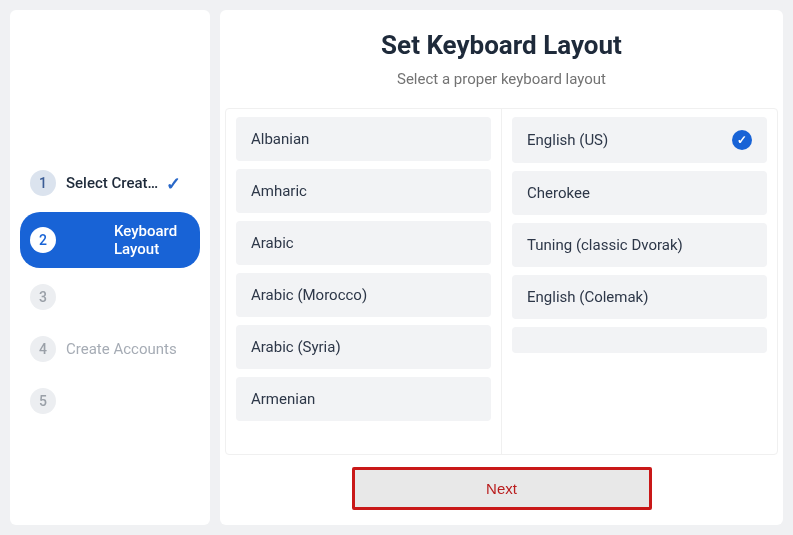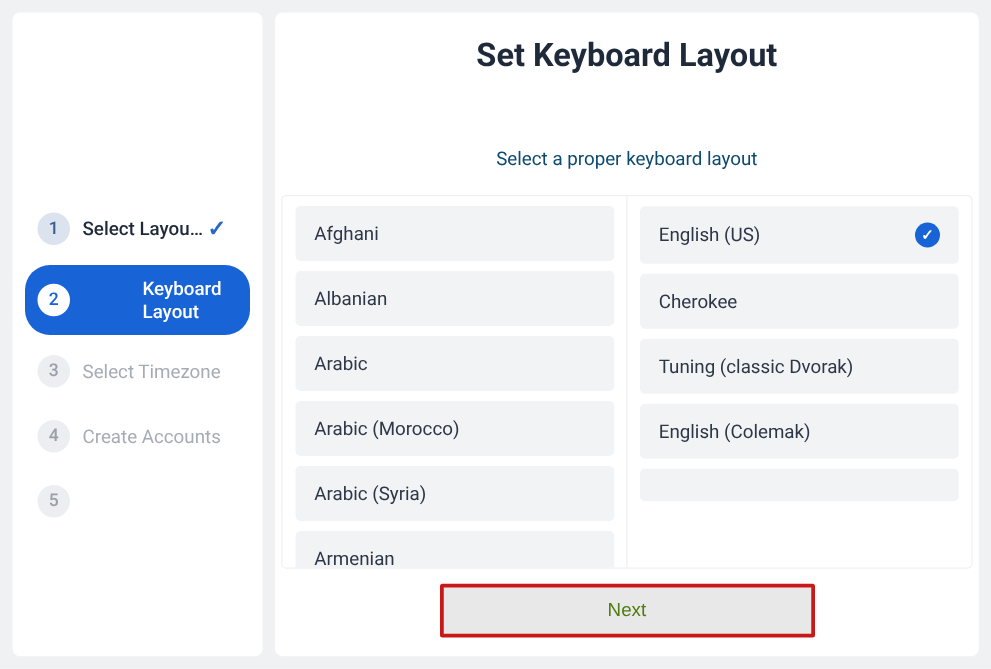--- a/index.html
+++ b/index.html
@@ -103,23 +103,22 @@
     .page-title {
       text-align: center;
       font-size: 26px;
       font-weight: 700;
       color: #1e2a3a;
       margin-bottom: 10px;
     }
     .page-subtitle {
       text-align: center;
       font-size: 15px;
-      color: #0c4a6e;
+      color: #737373;
       margin-bottom: 20px;
-      margin-top: 48px;
     }
     .layouts-container {
       display: flex;
       margin: 0 5px;
       border: 1px solid #f0f0f0;
       border-radius: 4px;
       flex: 1;
       overflow: hidden;
     }
     .layout-column {
@@ -158,65 +157,64 @@
     .footer {
       padding: 12px 0 0 0;
       display: flex;
       justify-content: center;
     }
     .next-button {
       width: 300px;
       padding: 10px 0;
       background: #e8e8e8;
       border: 3px solid #c91818;
-      color: #4d7c0f;
+      color: #b91c1c;
       font-size: 15px;
       font-weight: 500;
       cursor: pointer;
       border-radius: 2px;
     }
   </style>
 </head>
 <body>
 
 <div class="container">
   <div class="sidebar">
     <div class="sidebar-step completed">
       <div class="step-number completed">1</div>
-      <div class="step-label">Select Layout…</div>
+      <div class="step-label">Select Create…</div>
       <span class="check-icon">✓</span>
     </div>
     <div class="sidebar-step active">
       <div class="step-number active">2</div>
       <div class="step-label">Keyboard Layout</div>
     </div>
     <div class="sidebar-step pending">
       <div class="step-number pending">3</div>
-      <div class="step-label">Select Timezone</div>
     </div>
     <div class="sidebar-step pending">
       <div class="step-number pending">4</div>
       <div class="step-label">Create Accounts</div>
     </div>
     <div class="sidebar-step pending">
       <div class="step-number pending">5</div>
     </div>
   </div>
 
   <div class="main">
     <h1 class="page-title">Set Keyboard Layout</h1>
     <p class="page-subtitle">Select a proper keyboard layout</p>
 
     <div class="layouts-container">
       <div class="layout-column">
         <div class="layout-item">
-          <span>Afghani</span>
-        </div>
-        <div class="layout-item">
           <span>Albanian</span>
+        </div>
+        <div class="layout-item">
+          <span>Amharic</span>
         </div>
         <div class="layout-item">
           <span>Arabic</span>
         </div>
         <div class="layout-item">
           <span>Arabic (Morocco)</span>
         </div>
         <div class="layout-item">
           <span>Arabic (Syria)</span>
         </div>

